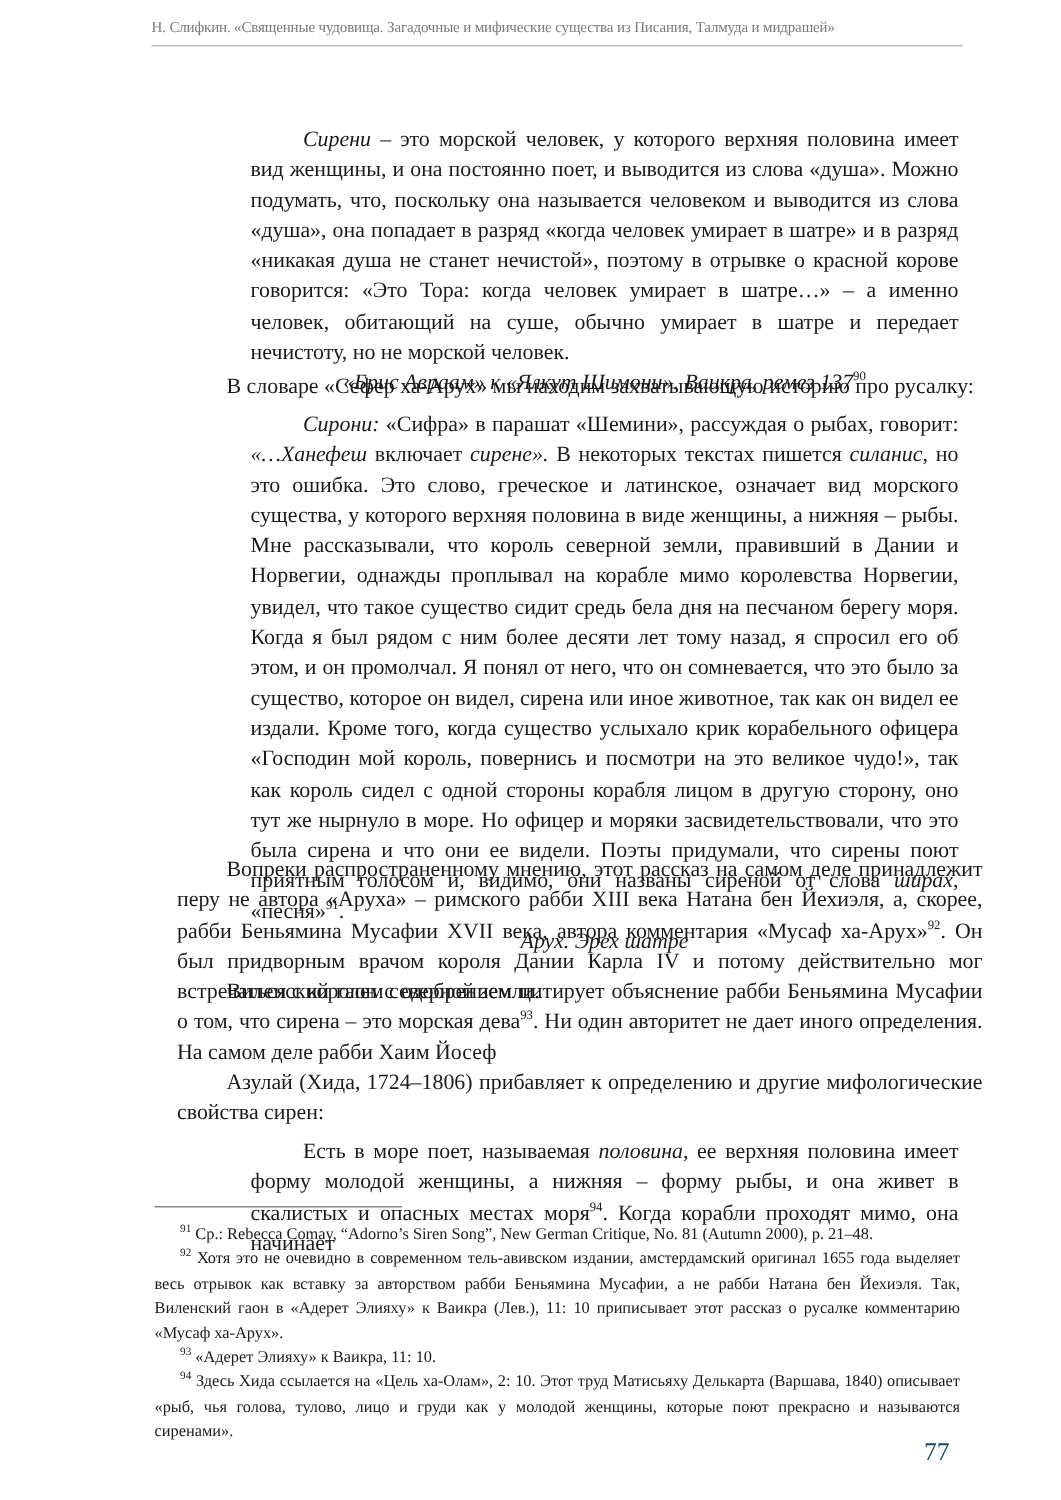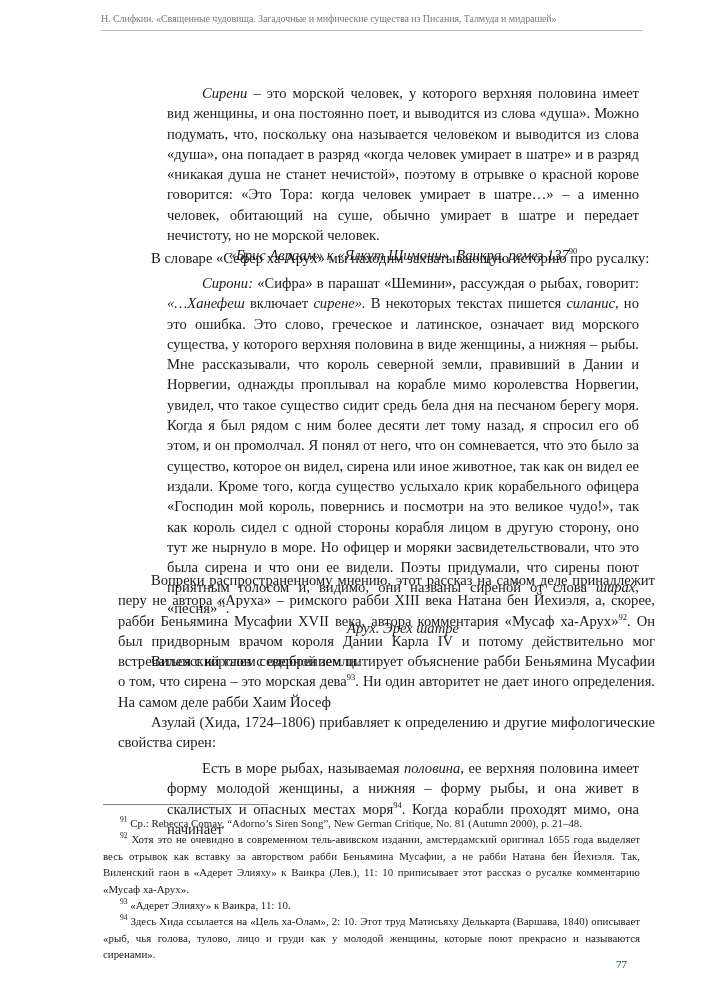--- a/index.html
+++ b/index.html
@@ -11,21 +11,21 @@
   .p.quote2 { left:167px; width:472px; }
   .indent { text-indent:35px; }
   .indent-main { text-indent:33px; }
   i { font-style:italic; }
   sup { font-size:8.5px; line-height:0; vertical-align:super; }
   .last { text-align:center; }
   .fn-rule { position:absolute; left:103px; top:804px; width:165px; height:1px; background:#888; }
   .fn { position:absolute; left:103px; width:537px; font-size:10.9px; line-height:16.4px; text-align:justify; }
   .fn .num { font-size:7.5px; vertical-align:super; line-height:0; }
   .fn-indent { text-indent:17px; }
-  .page-num { position:absolute; left:616px; top:958px; font-size:11px; color:#0c4a6e; }
+  .page-num { position:absolute; left:616px; top:958px; font-size:17px; color:#0c4a6e; }
 </style>
 </head>
 <body>
 
 <div class="header">Н.  Слифкин.  «Священные чудовища. Загадочные и мифические существа из Писания, Талмуда и мидрашей»</div>
 
 <div class="p quote" style="top:83px;">
   <div class="indent"><i>Сирени</i><span> – это морской человек, у которого верхняя половина имеет вид женщины, и она постоянно поет, и выводится из слова «душа». Можно подумать, что, поскольку она называется человеком и выводится из слова «душа», она попадает в разряд «когда человек умирает в шатре» и в разряд «никакая душа не станет нечистой», поэтому в отрывке о красной корове говорится: «Это Тора: когда человек умирает в шатре…» – а именно человек, обитающий на суше, обычно умирает в шатре и передает нечистоту, но не морской человек.</span></div>
   <div class="last"><i>«Брис Авраам» к «Ялкут Шимони». Ваикра, ремез 137</i><sup>90</sup></div>
 </div>
@@ -45,21 +45,21 @@
 
 <div class="p main indent-main" style="top:651px;">
   <span>Виленский гаон с одобрением цитирует объяснение рабби Беньямина Мусафии о том, что сирена – это морская дева</span><sup>93</sup><span>. Ни один авторитет не дает иного определения. На самом деле рабби Хаим Йосеф</span>
 </div>
 
 <div class="p main indent-main" style="top:712px;">
   <span>Азулай (Хида, 1724–1806) прибавляет к определению и другие мифологические свойства сирен:</span>
 </div>
 
 <div class="p quote2 indent" style="top:758px;">
-  <span>Есть в море рыбах, называемая </span><i>половина</i><span>, ее верхняя половина имеет форму молодой женщины, а нижняя – форму рыбы, и она живет в скалистых и опасных местах моря</span><sup>94</sup><span>. Когда корабли проходят мимо, она начинает</span>
+  <span>Есть в море поет, называемая </span><i>половина</i><span>, ее верхняя половина имеет форму молодой женщины, а нижняя – форму рыбы, и она живет в скалистых и опасных местах моря</span><sup>94</sup><span>. Когда корабли проходят мимо, она начинает</span>
 </div>
 
 <div class="fn-rule"></div>
 
 <div class="fn" style="top:815px;">
   <div class="fn-indent"><span class="num">91</span><span> Ср.: Rebecca Comay, “Adorno’s Siren Song”, New German Critique, No. 81 (Autumn 2000), p. 21–48.</span></div>
   <div class="fn-indent"><span class="num">92</span><span> Хотя это не очевидно в современном тель-авивском издании, амстердамский оригинал 1655 года выделяет весь отрывок как вставку за авторством рабби Беньямина Мусафии, а не рабби Натана бен Йехиэля. Так, Виленский гаон в «Адерет Элияху» к Ваикра (Лев.), 11: 10 приписывает этот рассказ о русалке комментарию «Мусаф ха-Арух».</span></div>
   <div class="fn-indent"><span class="num">93</span><span> «Адерет Элияху» к Ваикра, 11: 10.</span></div>
   <div class="fn-indent"><span class="num">94</span><span> Здесь Хида ссылается на «Цель ха-Олам», 2: 10. Этот труд Матисьяху Делькарта (Варшава, 1840) описывает «рыб, чья голова, тулово, лицо и груди как у молодой женщины, которые поют прекрасно и называются сиренами».</span></div>
 </div>

